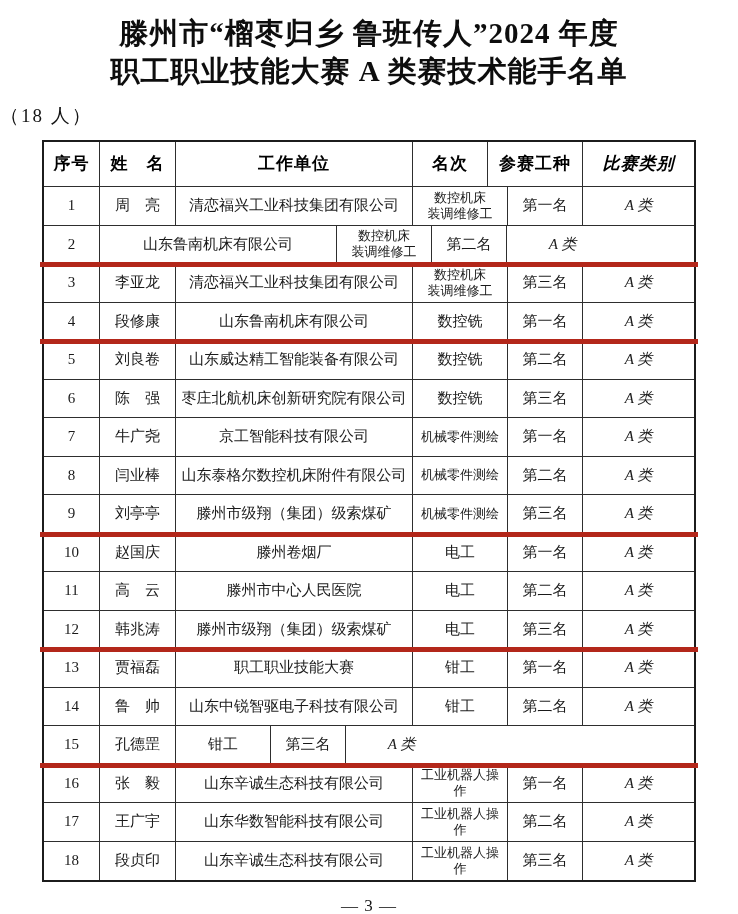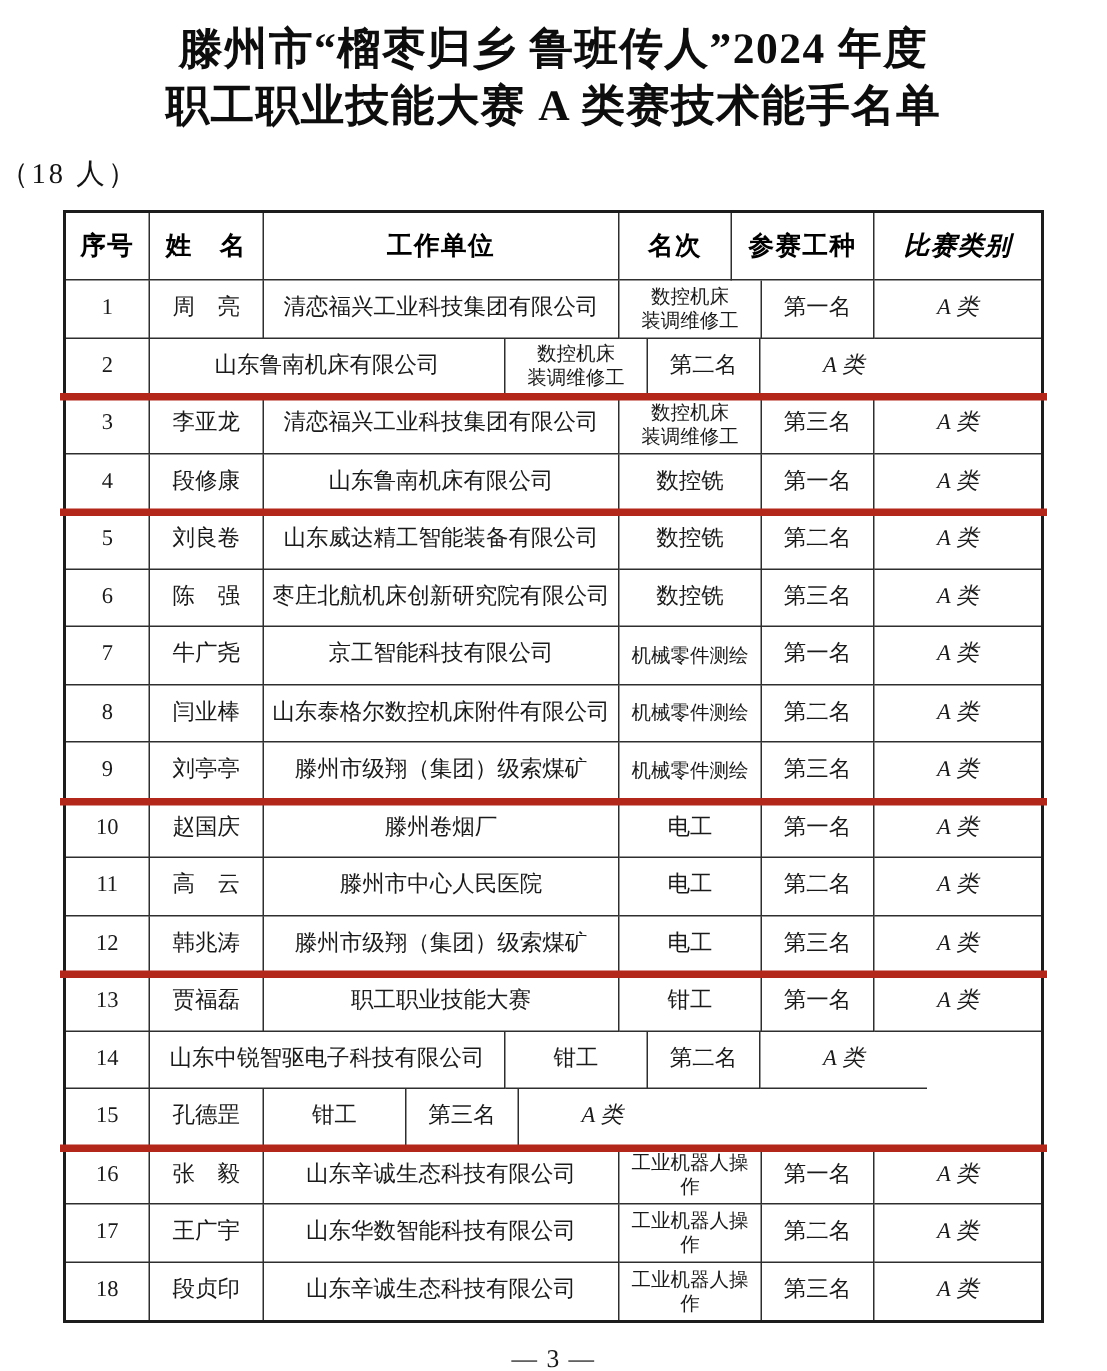--- a/index.html
+++ b/index.html
@@ -158,20 +158,21 @@
       <div class="trow brow">
     <div class="tcell c0">13</div>
     <div class="tcell c1">贾福磊</div>
     <div class="tcell c2">职工职业技能大赛</div>
     <div class="tcell c3">钳工</div>
     <div class="tcell c4">第一名</div>
     <div class="tcell c5">A 类</div>
   </div>
       <div class="trow brow">
     <div class="tcell c0">14</div>
+    <div class="tcell c1">鲁　帅</div>
     <div class="tcell c2">山东中锐智驱电子科技有限公司</div>
     <div class="tcell c3">钳工</div>
     <div class="tcell c4">第二名</div>
     <div class="tcell c5">A 类</div>
   </div>
       <div class="trow brow redline">
     <div class="tcell c0">15</div>
     <div class="tcell c1">孔德罡</div>
     <div class="tcell c3">钳工</div>
     <div class="tcell c4">第三名</div>

